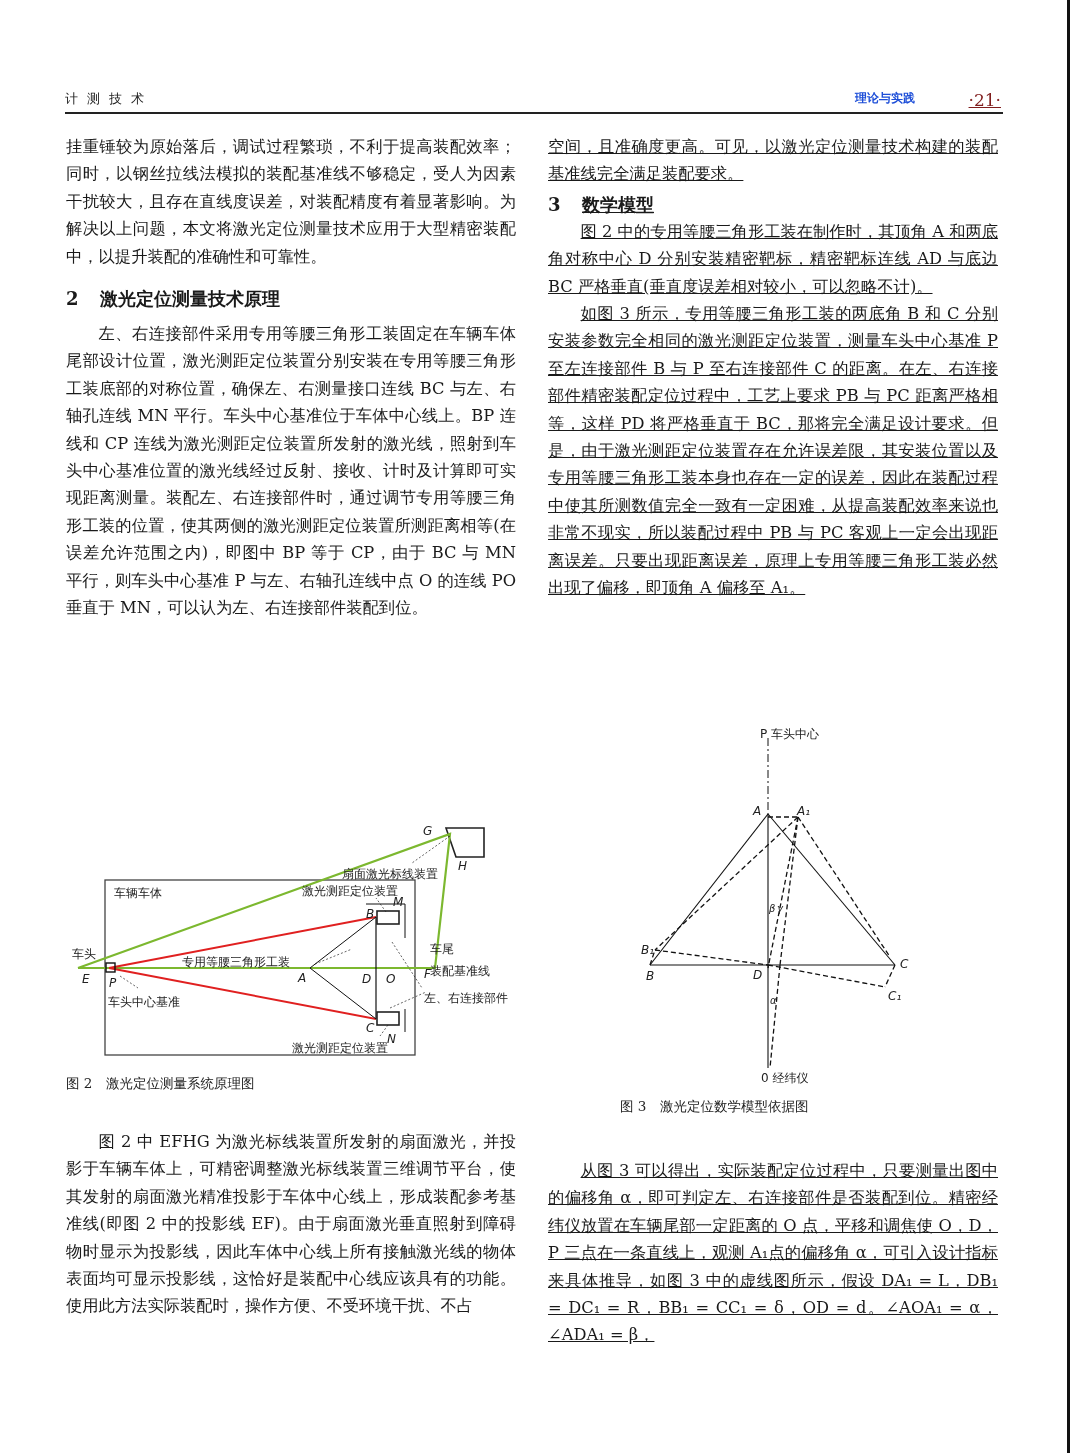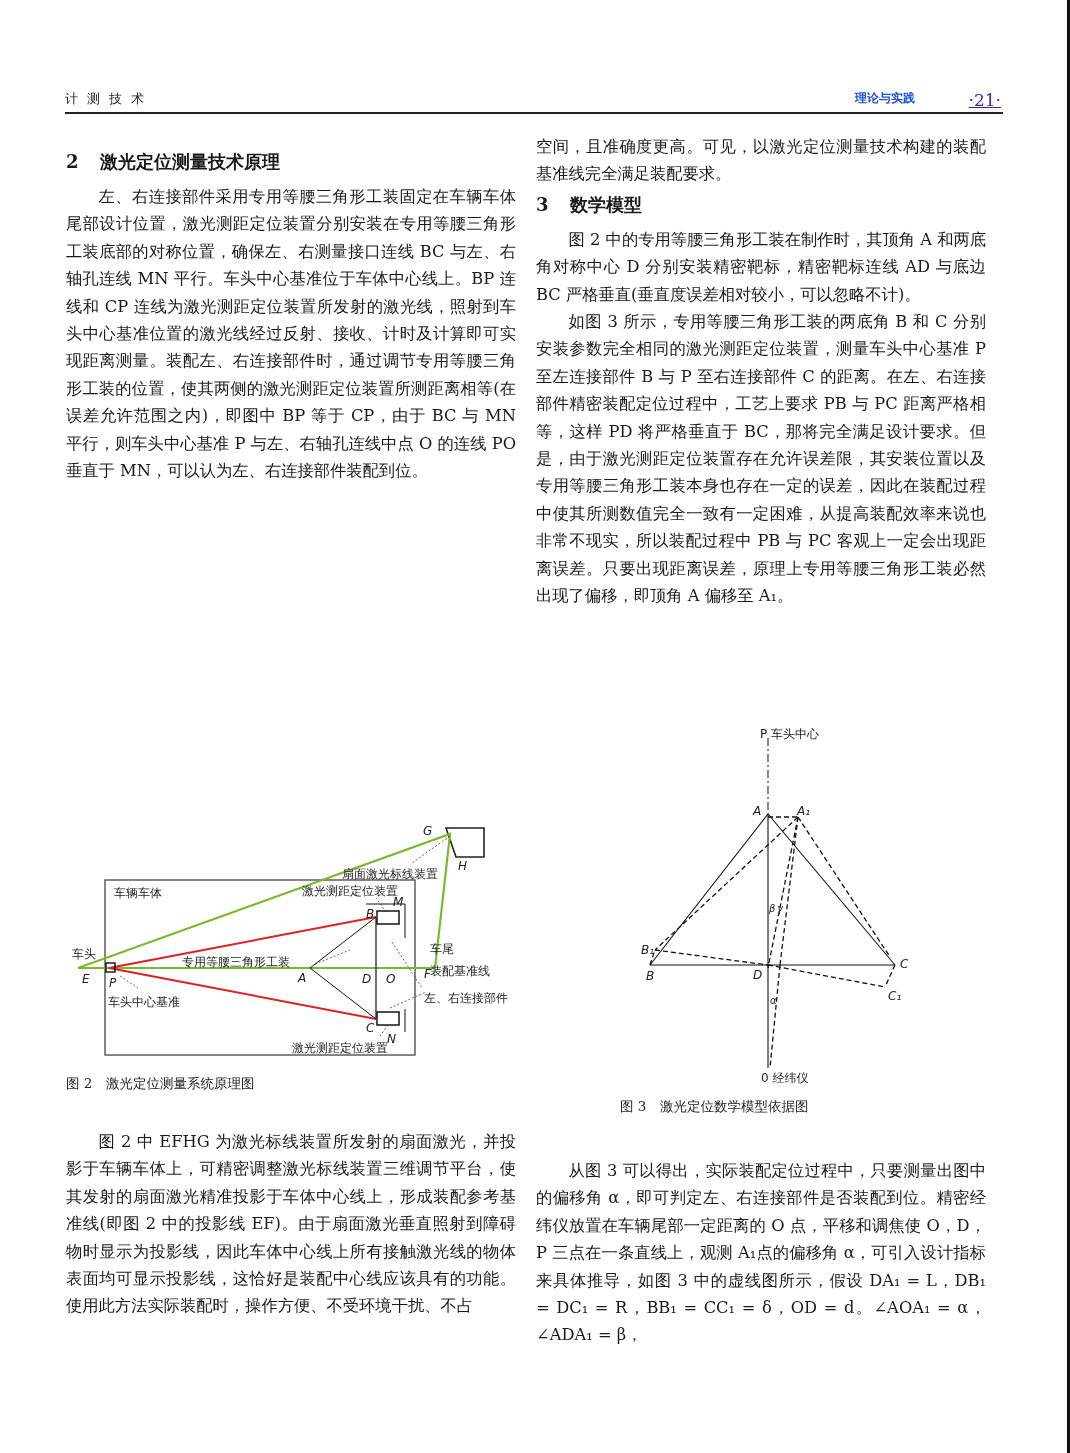--- a/index.html
+++ b/index.html
@@ -2,44 +2,45 @@
 <html><head>
 <meta charset="utf-8">
 <style>
   * { box-sizing: border-box; margin: 0; padding: 0; }
   html, body { width: 1070px; height: 1453px; background: #ffffff; }
   body { position: relative; font-family: "DejaVu Serif", "Liberation Serif", serif; color: #1a1a1a; overflow: hidden; }
   .right-edge { position: absolute; right: 0; top: 0; width: 3px; height: 1453px; background: #111; }
   .header { position: absolute; left: 65px; top: 84px; width: 938px; height: 30px; border-bottom: 2px solid #222; }
   .header .journal { position: absolute; left: 0; top: 6px; font-size: 13px; letter-spacing: 9px; color: #222; }
   .header .section { position: absolute; right: 88px; top: 6px; font-family: "DejaVu Sans", sans-serif; font-weight: bold; font-size: 12px; color: #1d4ed8; }
-  .header .pageno { position: absolute; right: 2px; top: 6px; font-size: 17px; color: #4c1d95; text-decoration: underline; }
+  .header .pageno { position: absolute; right: 2px; top: 6px; font-size: 17px; color: #7f1d1d; text-decoration: underline; }
   .col { position: absolute; width: 450px; }
   .col.left { left: 66px; }
-  .col.right { left: 536px; }
+  .col.right { left: 548px; text-decoration: underline; }
   p.para { font-size: 16.3px; line-height: 27.4px; text-align: justify; text-justify: inter-character; }
   p.indent { text-indent: 2em; }
   .heading { font-family: "DejaVu Sans", sans-serif; font-weight: bold; font-size: 18px; line-height: 26px; }
   .heading .num { display: inline-block; width: 34px; font-family: "DejaVu Serif", serif; }
   .fig { position: absolute; }
   .caption { position: absolute; font-size: 13.5px; color: #222; text-align: left; width: 100%; }
   svg text { font-family: "DejaVu Sans", sans-serif; }
 </style>
 </head>
 <body>
 
 <div class="right-edge"></div>
 
 <div class="header">
   <span class="journal">计测技术</span>
   <span class="section">理论与实践</span>
   <span class="pageno">·21·</span>
 </div>
 
 <div class="col left" style="top:133px;">
+  <p class="para">挂重锤较为原始落后，调试过程繁琐，不利于提高装配效率；同时，以钢丝拉线法模拟的装配基准线不够稳定，受人为因素干扰较大，且存在直线度误差，对装配精度有着显著影响。为解决以上问题，本文将激光定位测量技术应用于大型精密装配中，以提升装配的准确性和可靠性。</p>
   <div class="heading" style="margin-top:16px; margin-bottom:8px;">
     <span class="num">2</span><span>激光定位测量技术原理</span>
   </div>
   <p class="para indent">左、右连接部件采用专用等腰三角形工装固定在车辆车体尾部设计位置，激光测距定位装置分别安装在专用等腰三角形工装底部的对称位置，确保左、右测量接口连线 BC 与左、右轴孔连线 MN 平行。车头中心基准位于车体中心线上。BP 连线和 CP 连线为激光测距定位装置所发射的激光线，照射到车头中心基准位置的激光线经过反射、接收、计时及计算即可实现距离测量。装配左、右连接部件时，通过调节专用等腰三角形工装的位置，使其两侧的激光测距定位装置所测距离相等(在误差允许范围之内)，即图中 BP 等于 CP，由于 BC 与 MN 平行，则车头中心基准 P 与左、右轴孔连线中点 O 的连线 PO 垂直于 MN，可以认为左、右连接部件装配到位。</p>
 </div>
 
 <div class="fig" style="left:66px; top:820px; width:460px; height:280px;">
   <svg width="460" height="250" viewBox="0 0 460 250">
 
     <rect x="39" y="60" width="310" height="175" fill="none" stroke="#444" stroke-width="1.3"></rect>
@@ -103,21 +104,21 @@
   </svg>
   <div class="caption" style="top:255px; left:0;">图 2　激光定位测量系统原理图</div>
 </div>
 
 <div class="col left" style="top:1128px;">
   <p class="para indent">图 2 中 EFHG 为激光标线装置所发射的扇面激光，并投影于车辆车体上，可精密调整激光标线装置三维调节平台，使其发射的扇面激光精准投影于车体中心线上，形成装配参考基准线(即图 2 中的投影线 EF)。由于扇面激光垂直照射到障碍物时显示为投影线，因此车体中心线上所有接触激光线的物体表面均可显示投影线，这恰好是装配中心线应该具有的功能。使用此方法实际装配时，操作方便、不受环境干扰、不占</p>
 </div>
 
 <div class="col right" style="top:133px;">
   <p class="para">空间，且准确度更高。可见，以激光定位测量技术构建的装配基准线完全满足装配要求。</p>
-  <div class="heading" style="margin-top:4px; margin-bottom:8px;">
+  <div class="heading" style="margin-top:4px; ">
     <span class="num">3</span><span>数学模型</span>
   </div>
   <p class="para indent">图 2 中的专用等腰三角形工装在制作时，其顶角 A 和两底角对称中心 D 分别安装精密靶标，精密靶标连线 AD 与底边 BC 严格垂直(垂直度误差相对较小，可以忽略不计)。</p>
   <p class="para indent">如图 3 所示，专用等腰三角形工装的两底角 B 和 C 分别安装参数完全相同的激光测距定位装置，测量车头中心基准 P 至左连接部件 B 与 P 至右连接部件 C 的距离。在左、右连接部件精密装配定位过程中，工艺上要求 PB 与 PC 距离严格相等，这样 PD 将严格垂直于 BC，那将完全满足设计要求。但是，由于激光测距定位装置存在允许误差限，其安装位置以及专用等腰三角形工装本身也存在一定的误差，因此在装配过程中使其所测数值完全一致有一定困难，从提高装配效率来说也非常不现实，所以装配过程中 PB 与 PC 客观上一定会出现距离误差。只要出现距离误差，原理上专用等腰三角形工装必然出现了偏移，即顶角 A 偏移至 A₁。</p>
 </div>
 
 <div class="fig" style="left:620px; top:722px; width:320px; height:405px;">
   <svg width="320" height="370" viewBox="0 0 320 370">
 
     <line x1="148" y1="16" x2="148" y2="92" stroke="#111" stroke-width="1" stroke-dasharray="8,3,2,3"></line>

